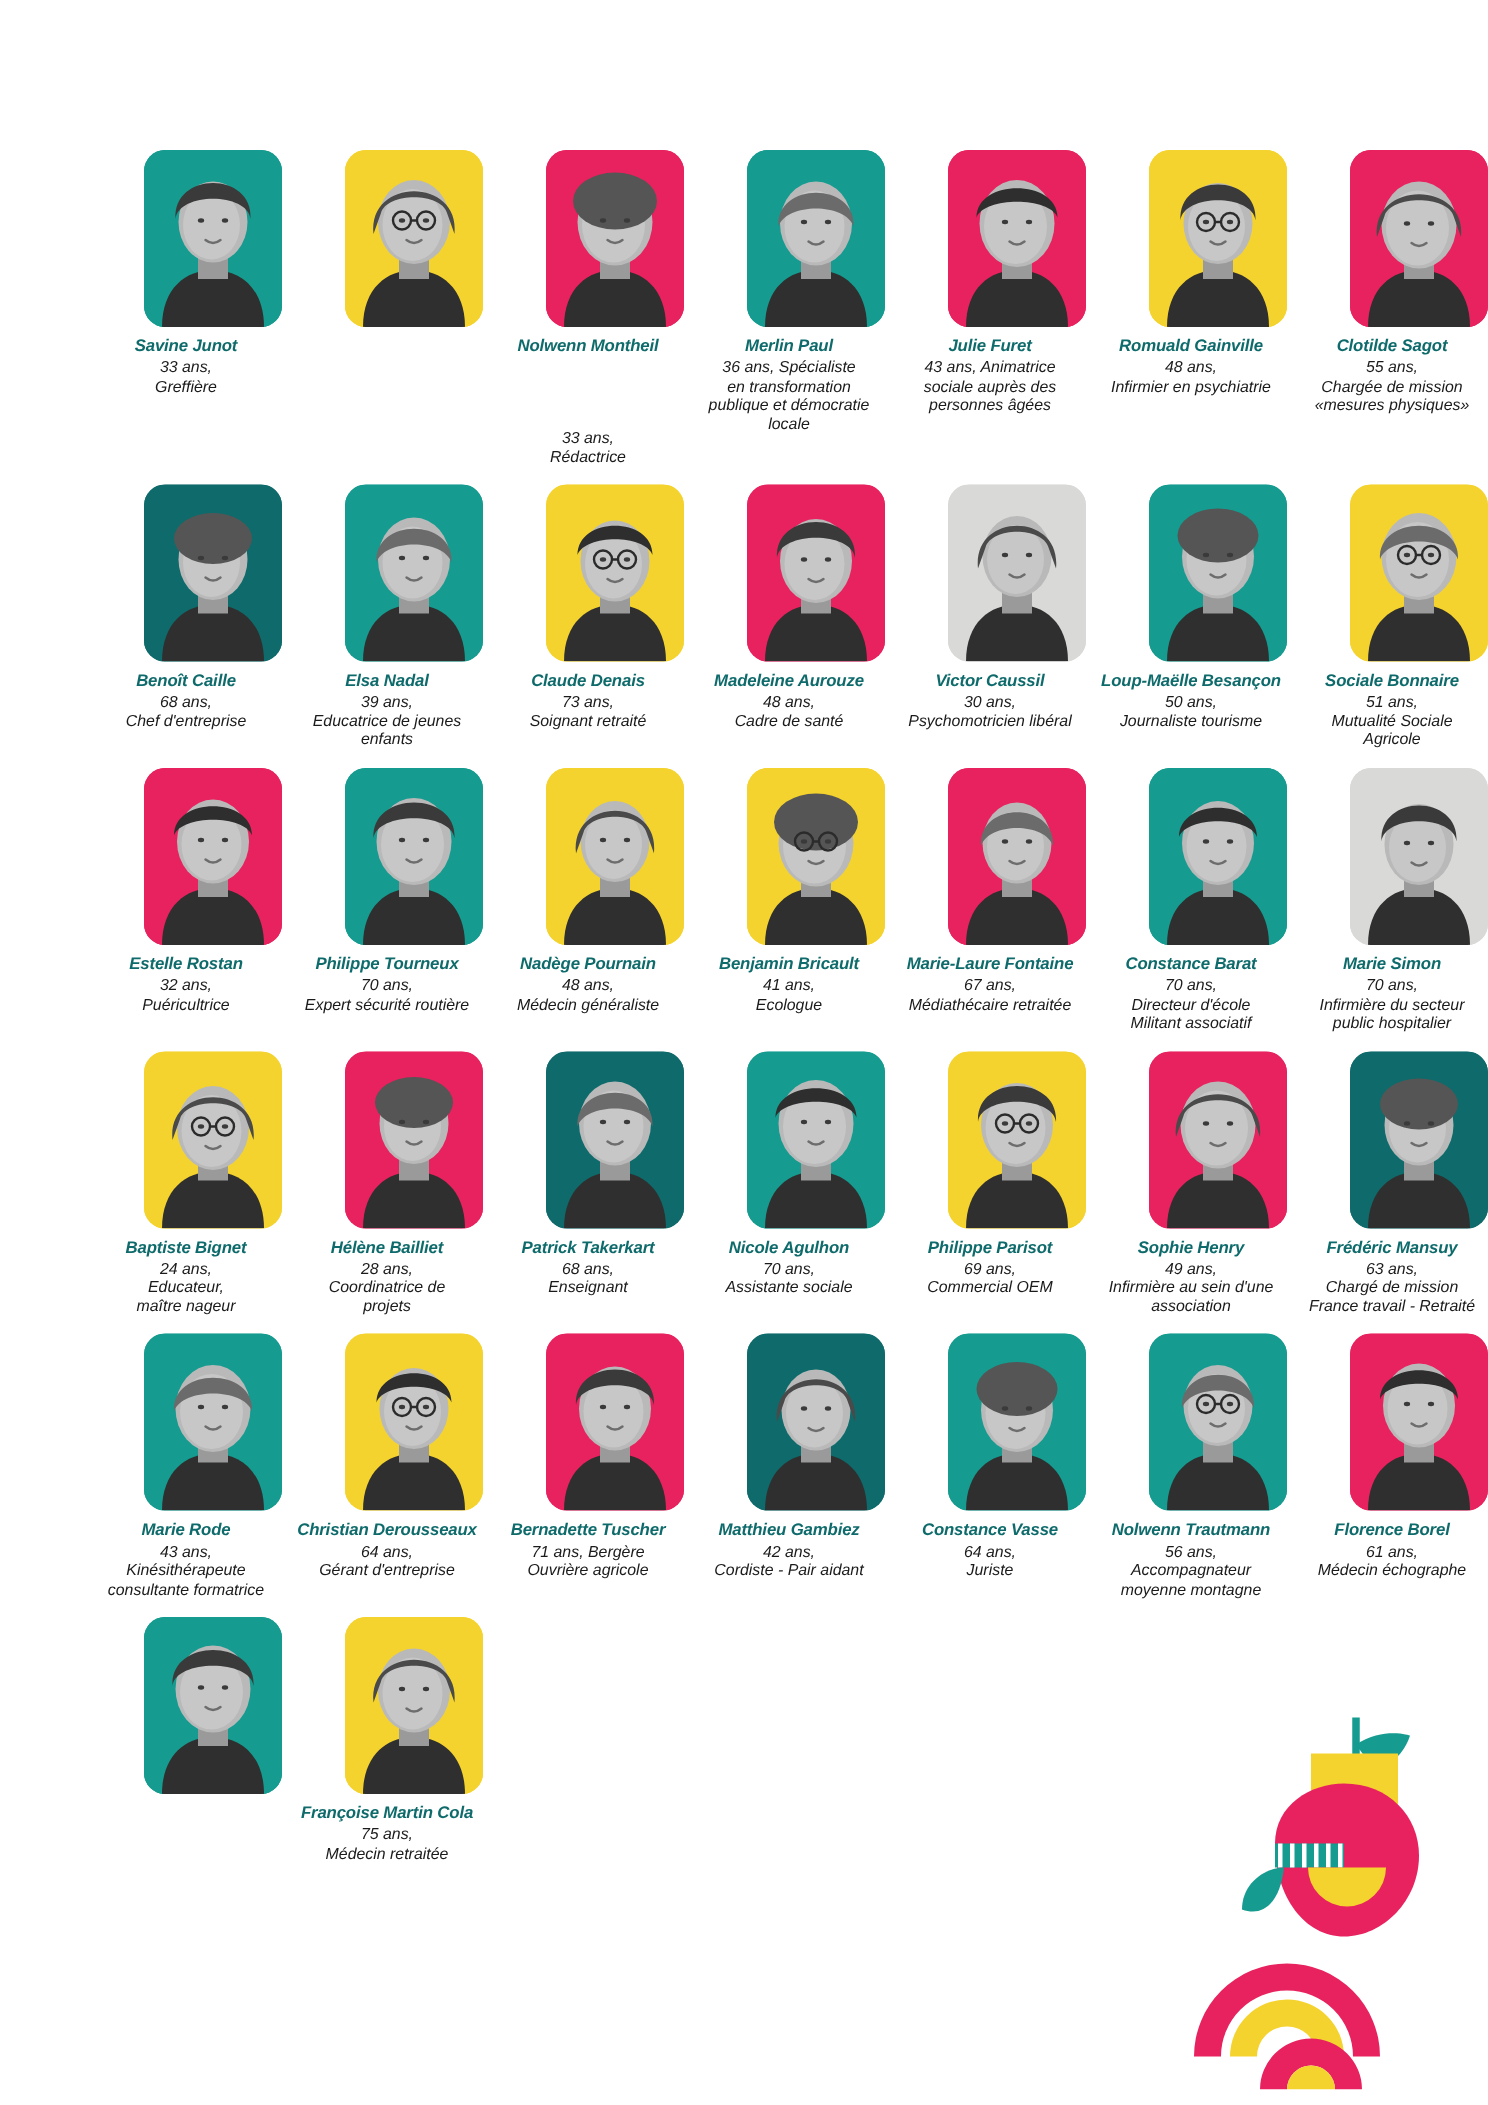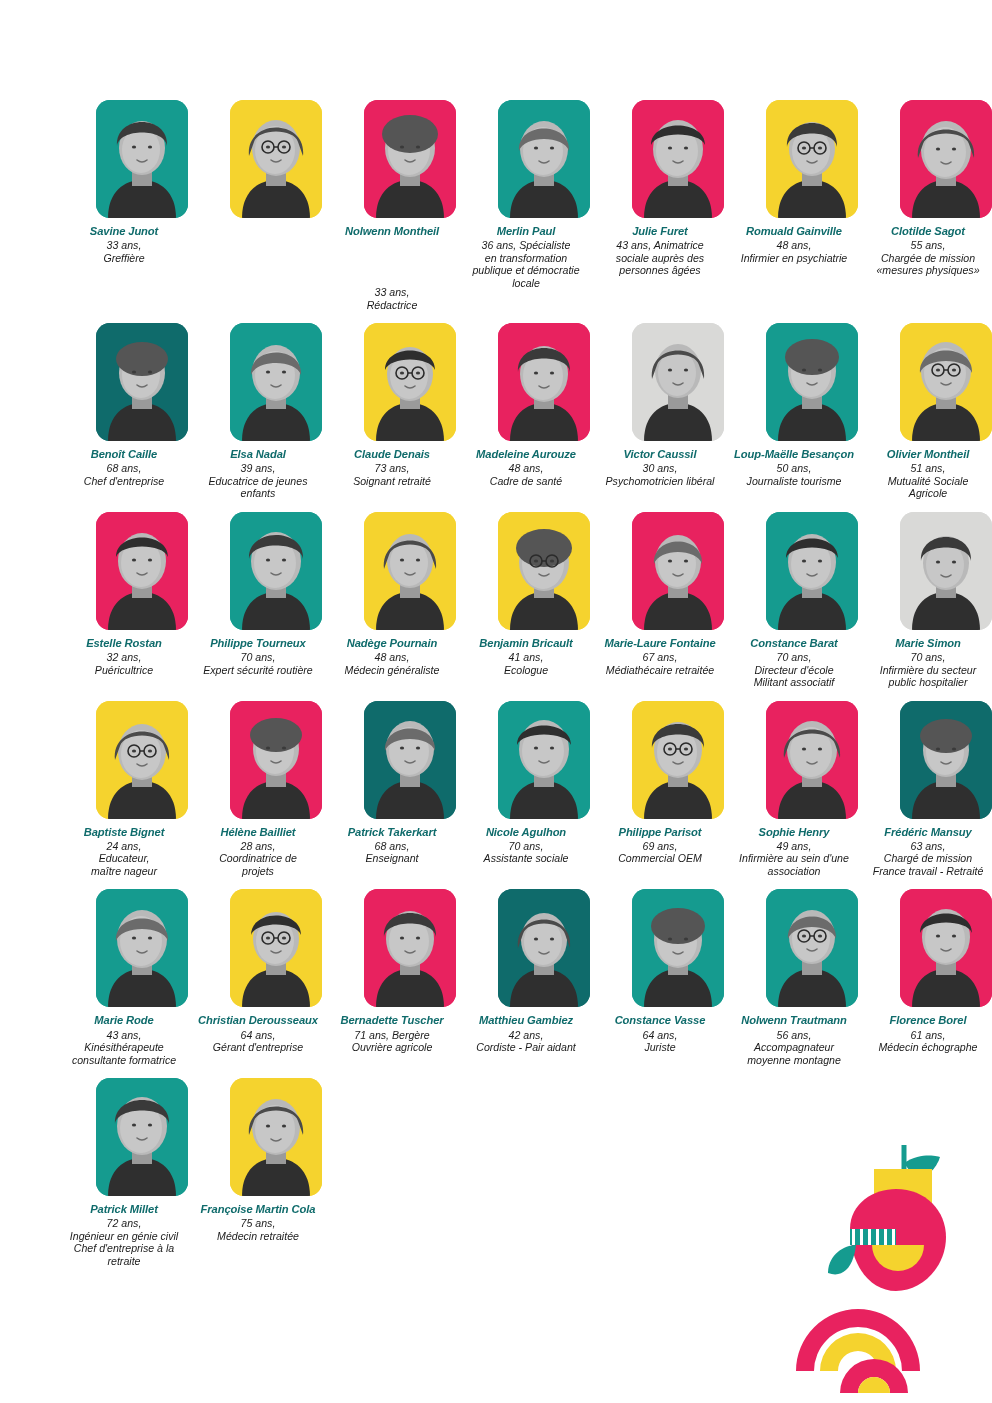--- a/index.html
+++ b/index.html
@@ -381,21 +381,21 @@
     <ellipse cx="54" cy="47" rx="2.1" ry="1.5" fill="#3a3a3a"></ellipse>
     <path d="M41 60 q5 4 10 0" stroke="#6d6d6d" stroke-width="1.6" fill="none" stroke-linecap="round"></path>
     <g stroke="#2b2b2b" stroke-width="1.6" fill="none">
               <circle cx="38" cy="47" r="6"></circle>
               <circle cx="54" cy="47" r="6"></circle>
               <line x1="44" y1="47" x2="48" y2="47"></line>
             </g>
   </svg>
         </div>
         <div class="caption">
-          <span class="pname">Olivier Montheil</span>
+          <span class="pname">Sociale Bonnaire</span>
           <span class="pdesc" style="white-space: pre-line;">51 ans,
 Mutualité Sociale
 Agricole</span>
         </div>
       </div>
       <div class="person">
         <div class="portrait" style="background: rgb(232, 34, 95);">
   <svg class="face" viewBox="0 0 92 118" preserveAspectRatio="xMidYMid slice">
     <rect x="0" y="0" width="92" height="118" fill="#e8225f"></rect>
     <path d="M12 118 C12 92 28 80 46 80 C64 80 80 92 80 118 Z" fill="#2f2f2f"></path>
@@ -871,27 +871,20 @@
     <path d="M36 72 h20 v14 h-20 z" fill="#9a9a9a"></path>
     <ellipse cx="46" cy="48" rx="25" ry="29" fill="#b9b9b9"></ellipse>
     <ellipse cx="45" cy="50" rx="21" ry="25" fill="#c7c7c7"></ellipse>
     <path d="M19 46 C17 14 75 14 73 46 C71 28 21 28 19 46 Z" fill="#3a3a3a"></path>
     <ellipse cx="38" cy="47" rx="2.1" ry="1.5" fill="#3a3a3a"></ellipse>
     <ellipse cx="54" cy="47" rx="2.1" ry="1.5" fill="#3a3a3a"></ellipse>
     <path d="M41 60 q5 4 10 0" stroke="#6d6d6d" stroke-width="1.6" fill="none" stroke-linecap="round"></path>
 
   </svg>
         </div>
-        <div class="caption">
-          <span class="pname">Patrick Millet</span>
-          <span class="pdesc" style="white-space: pre-line;">72 ans,
-Ingénieur en génie civil
-Chef d'entreprise à la
-retraite</span>
-        </div>
       </div>
       <div class="person">
         <div class="portrait" style="background: rgb(245, 211, 46);">
   <svg class="face" viewBox="0 0 92 118" preserveAspectRatio="xMidYMid slice">
     <rect x="0" y="0" width="92" height="118" fill="#f5d32e"></rect>
     <path d="M12 118 C12 92 28 80 46 80 C64 80 80 92 80 118 Z" fill="#2f2f2f"></path>
     <path d="M36 72 h20 v14 h-20 z" fill="#9a9a9a"></path>
     <ellipse cx="46" cy="49" rx="24" ry="28" fill="#b9b9b9"></ellipse>
     <ellipse cx="45" cy="51" rx="20" ry="24" fill="#c7c7c7"></ellipse>
     <path d="M19 57 C15 19 77 19 73 57 L68 43 C64 29 28 29 24 43 Z" fill="#4a4a4a"></path>

